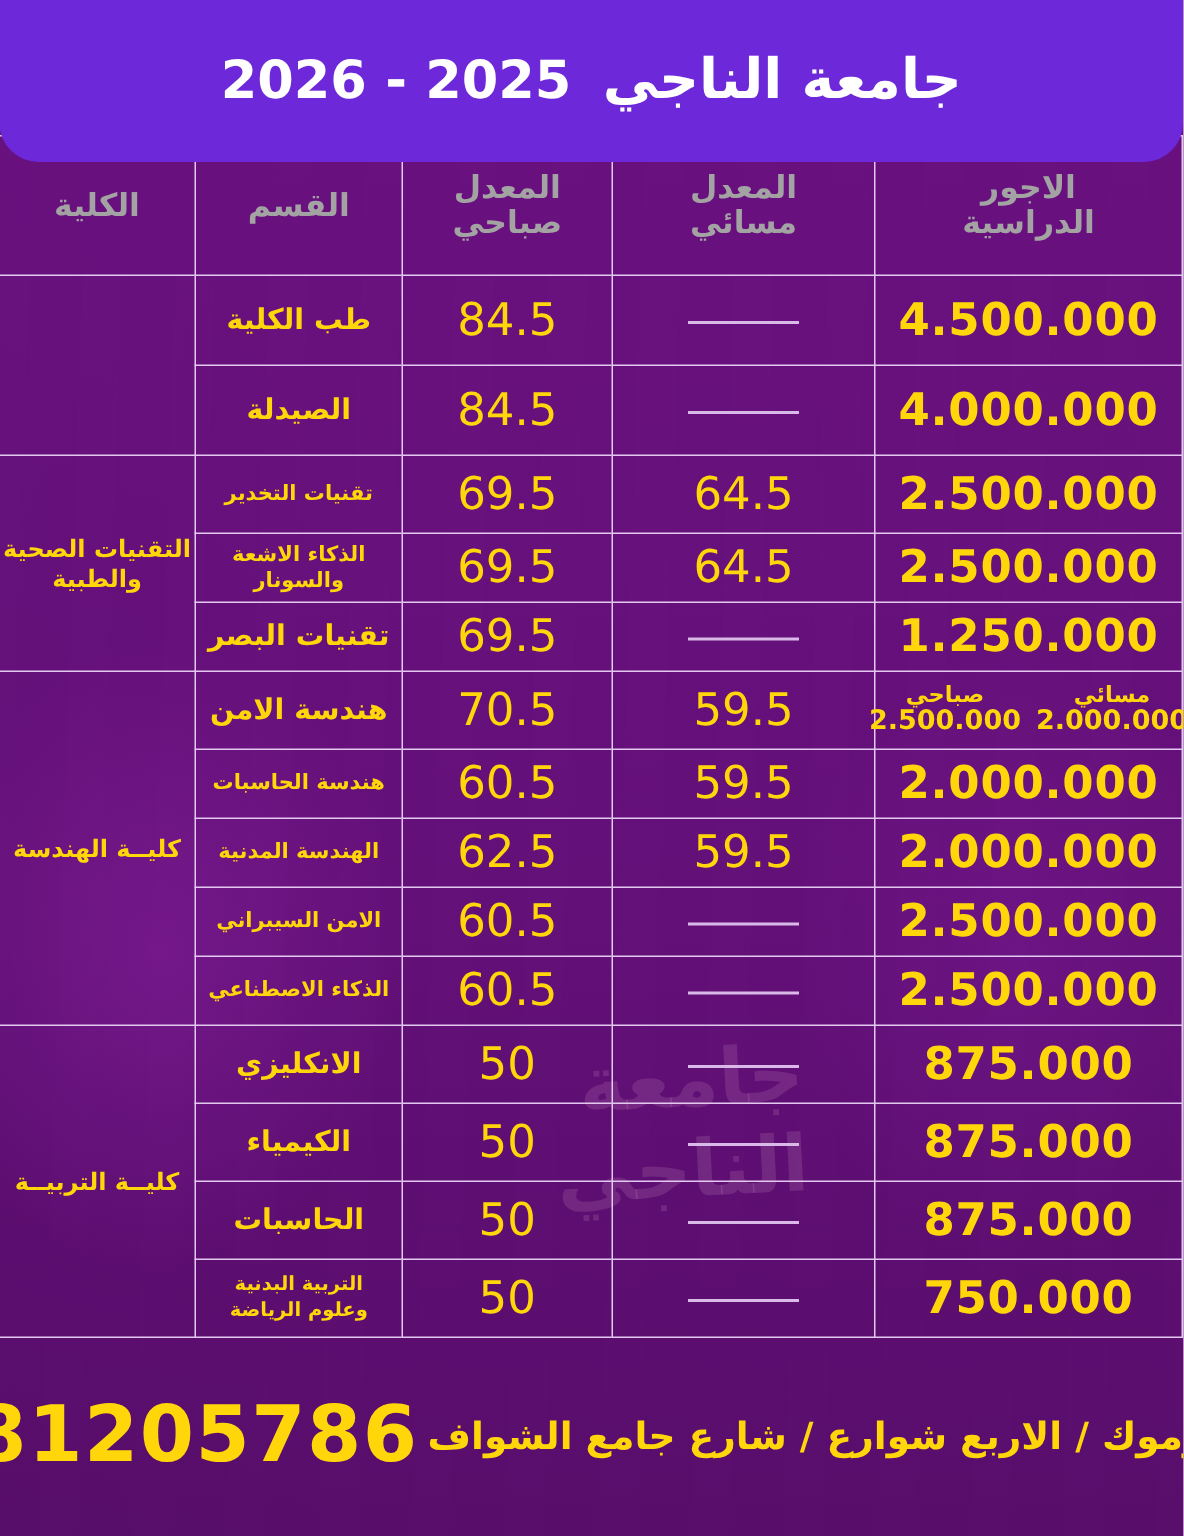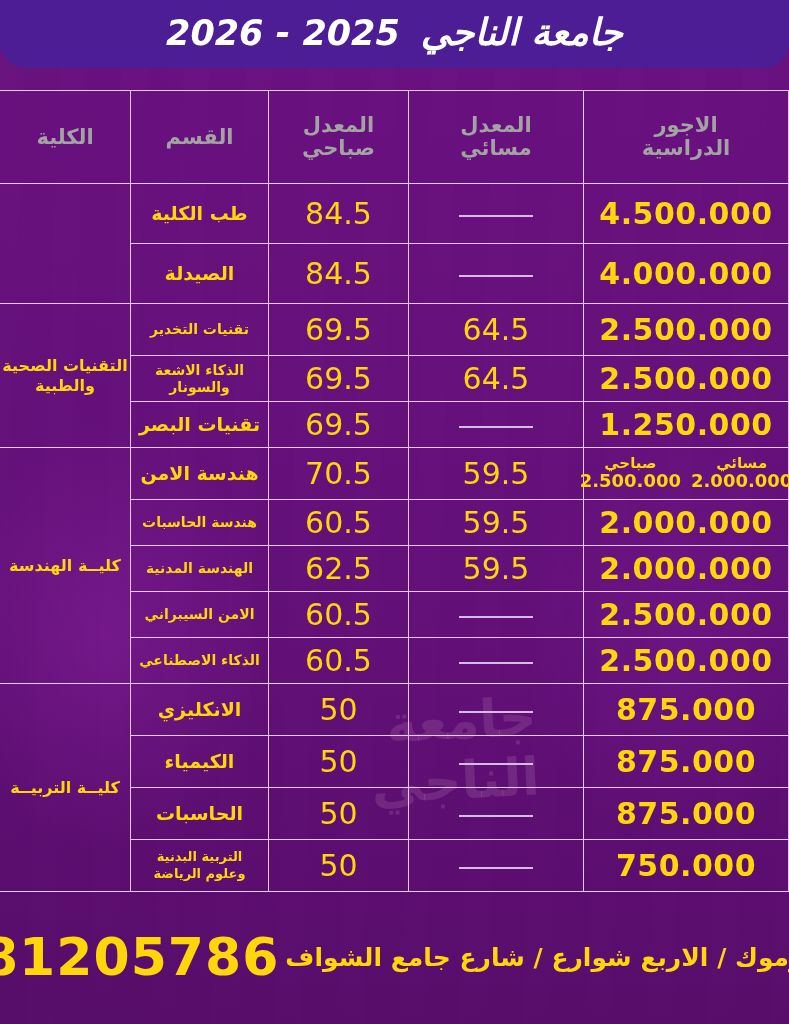--- a/index.html
+++ b/index.html
@@ -69,29 +69,28 @@
     justify-content: center;
     letter-spacing: -2px;
     transform: rotate(-3deg);
     pointer-events: none;
   }
 
   
   .header {
     position: absolute;
     left: 0; right: 0; top: 0;
-    height: 68px;
-    background: #4c1d95;
+    height: 108px;
+    background: #6d28d9;
     border-bottom-left-radius: 26px;
     border-bottom-right-radius: 26px;
     display: flex;
     align-items: center;
     justify-content: center;
     z-index: 5;
-    font-style: italic;
   }
   .header-title {
     color: #ffffff;
     font-size: 37px;
     font-weight: bold;
     letter-spacing: 0px;
     white-space: nowrap;
     padding-bottom: 4px;
   }
   .header-title .years {

